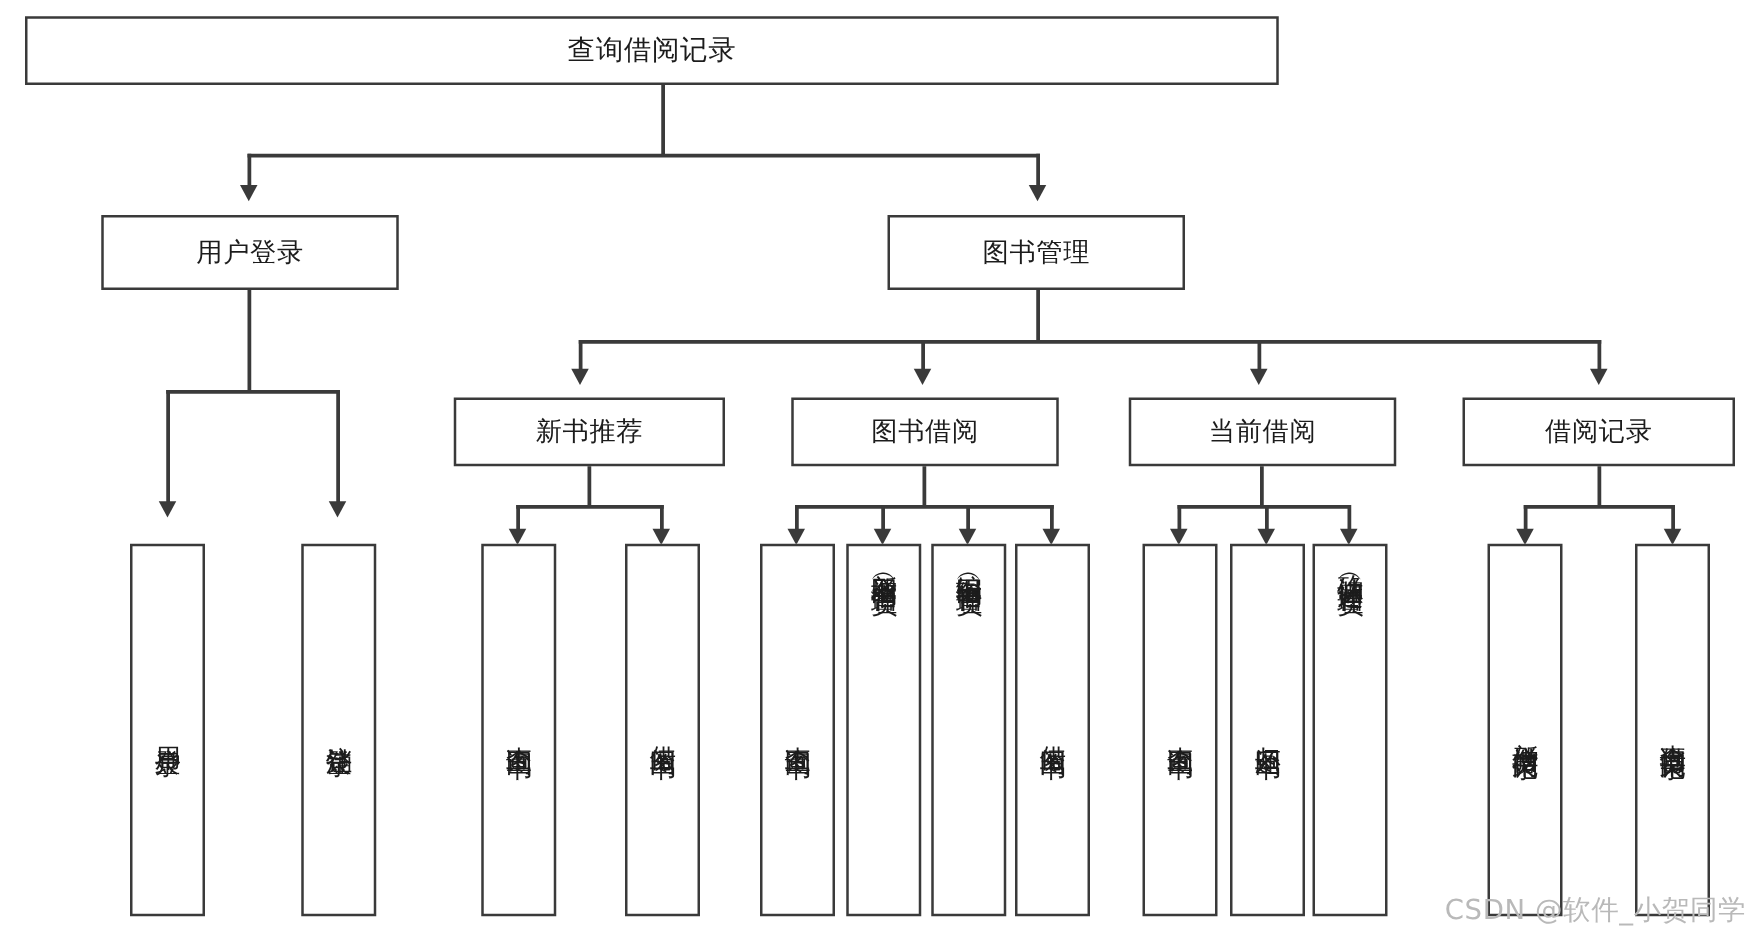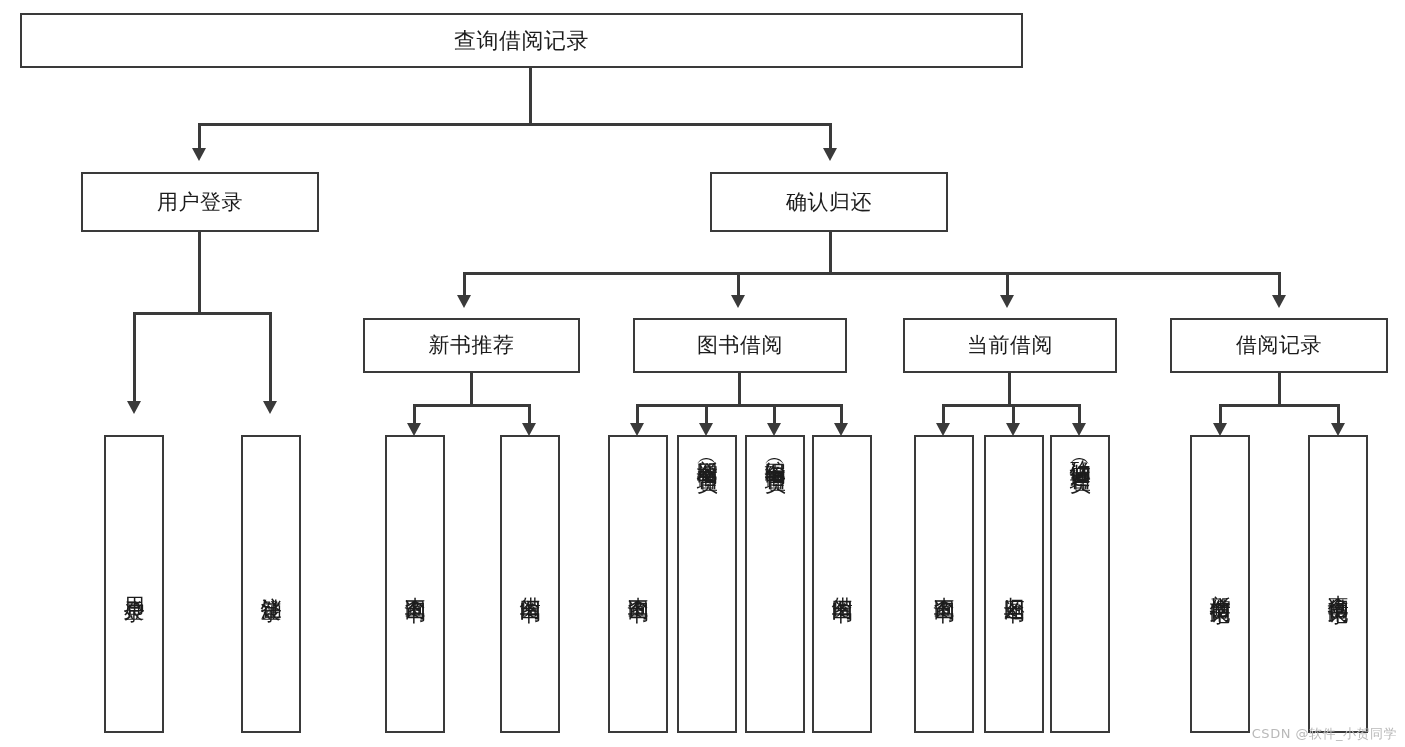--- a/index.html
+++ b/index.html
@@ -67,21 +67,21 @@
     width:0;height:0;
     border-left:7px solid transparent;
     border-right:7px solid transparent;
     border-top:13px solid #3a3a3a;
   }
   
   #watermark{
     position:absolute;
     right:8px;
     bottom:4px;
-    font-size:13px;
+    font-size:22px;
     color:#b9b9b9;
     letter-spacing:0.5px;
     white-space:nowrap;
     pointer-events:none;
   }
 </style>
 </head>
 <body>
 
 <div id="canvas">
@@ -98,21 +98,21 @@
   <div class="arrow" style="left:192px;top:148px;"></div>
 
   <div class="ln v" style="left:829px;top:123px;width:3px;height:28px;"></div>
   <div class="arrow" style="left:823px;top:148px;"></div>
 
   <div class="node horiz" style="left:81px;top:172px;width:238px;height:60px;">
     <span class="label">用户登录</span>
   </div>
 
   <div class="node horiz" style="left:710px;top:172px;width:238px;height:60px;">
-    <span class="label">确认归还</span>
+    <span class="label">图书管理</span>
   </div>
 
   <div class="ln v" style="left:198px;top:232px;width:3px;height:82px;"></div>
   <div class="ln h" style="left:133px;top:312px;width:138px;height:3px;"></div>
   <div class="ln v" style="left:133px;top:312px;width:3px;height:92px;"></div>
   <div class="arrow" style="left:127px;top:401px;"></div>
   <div class="ln v" style="left:269px;top:312px;width:3px;height:92px;"></div>
   <div class="arrow" style="left:263px;top:401px;"></div>
 
   <div class="ln v" style="left:829px;top:232px;width:3px;height:42px;"></div>

